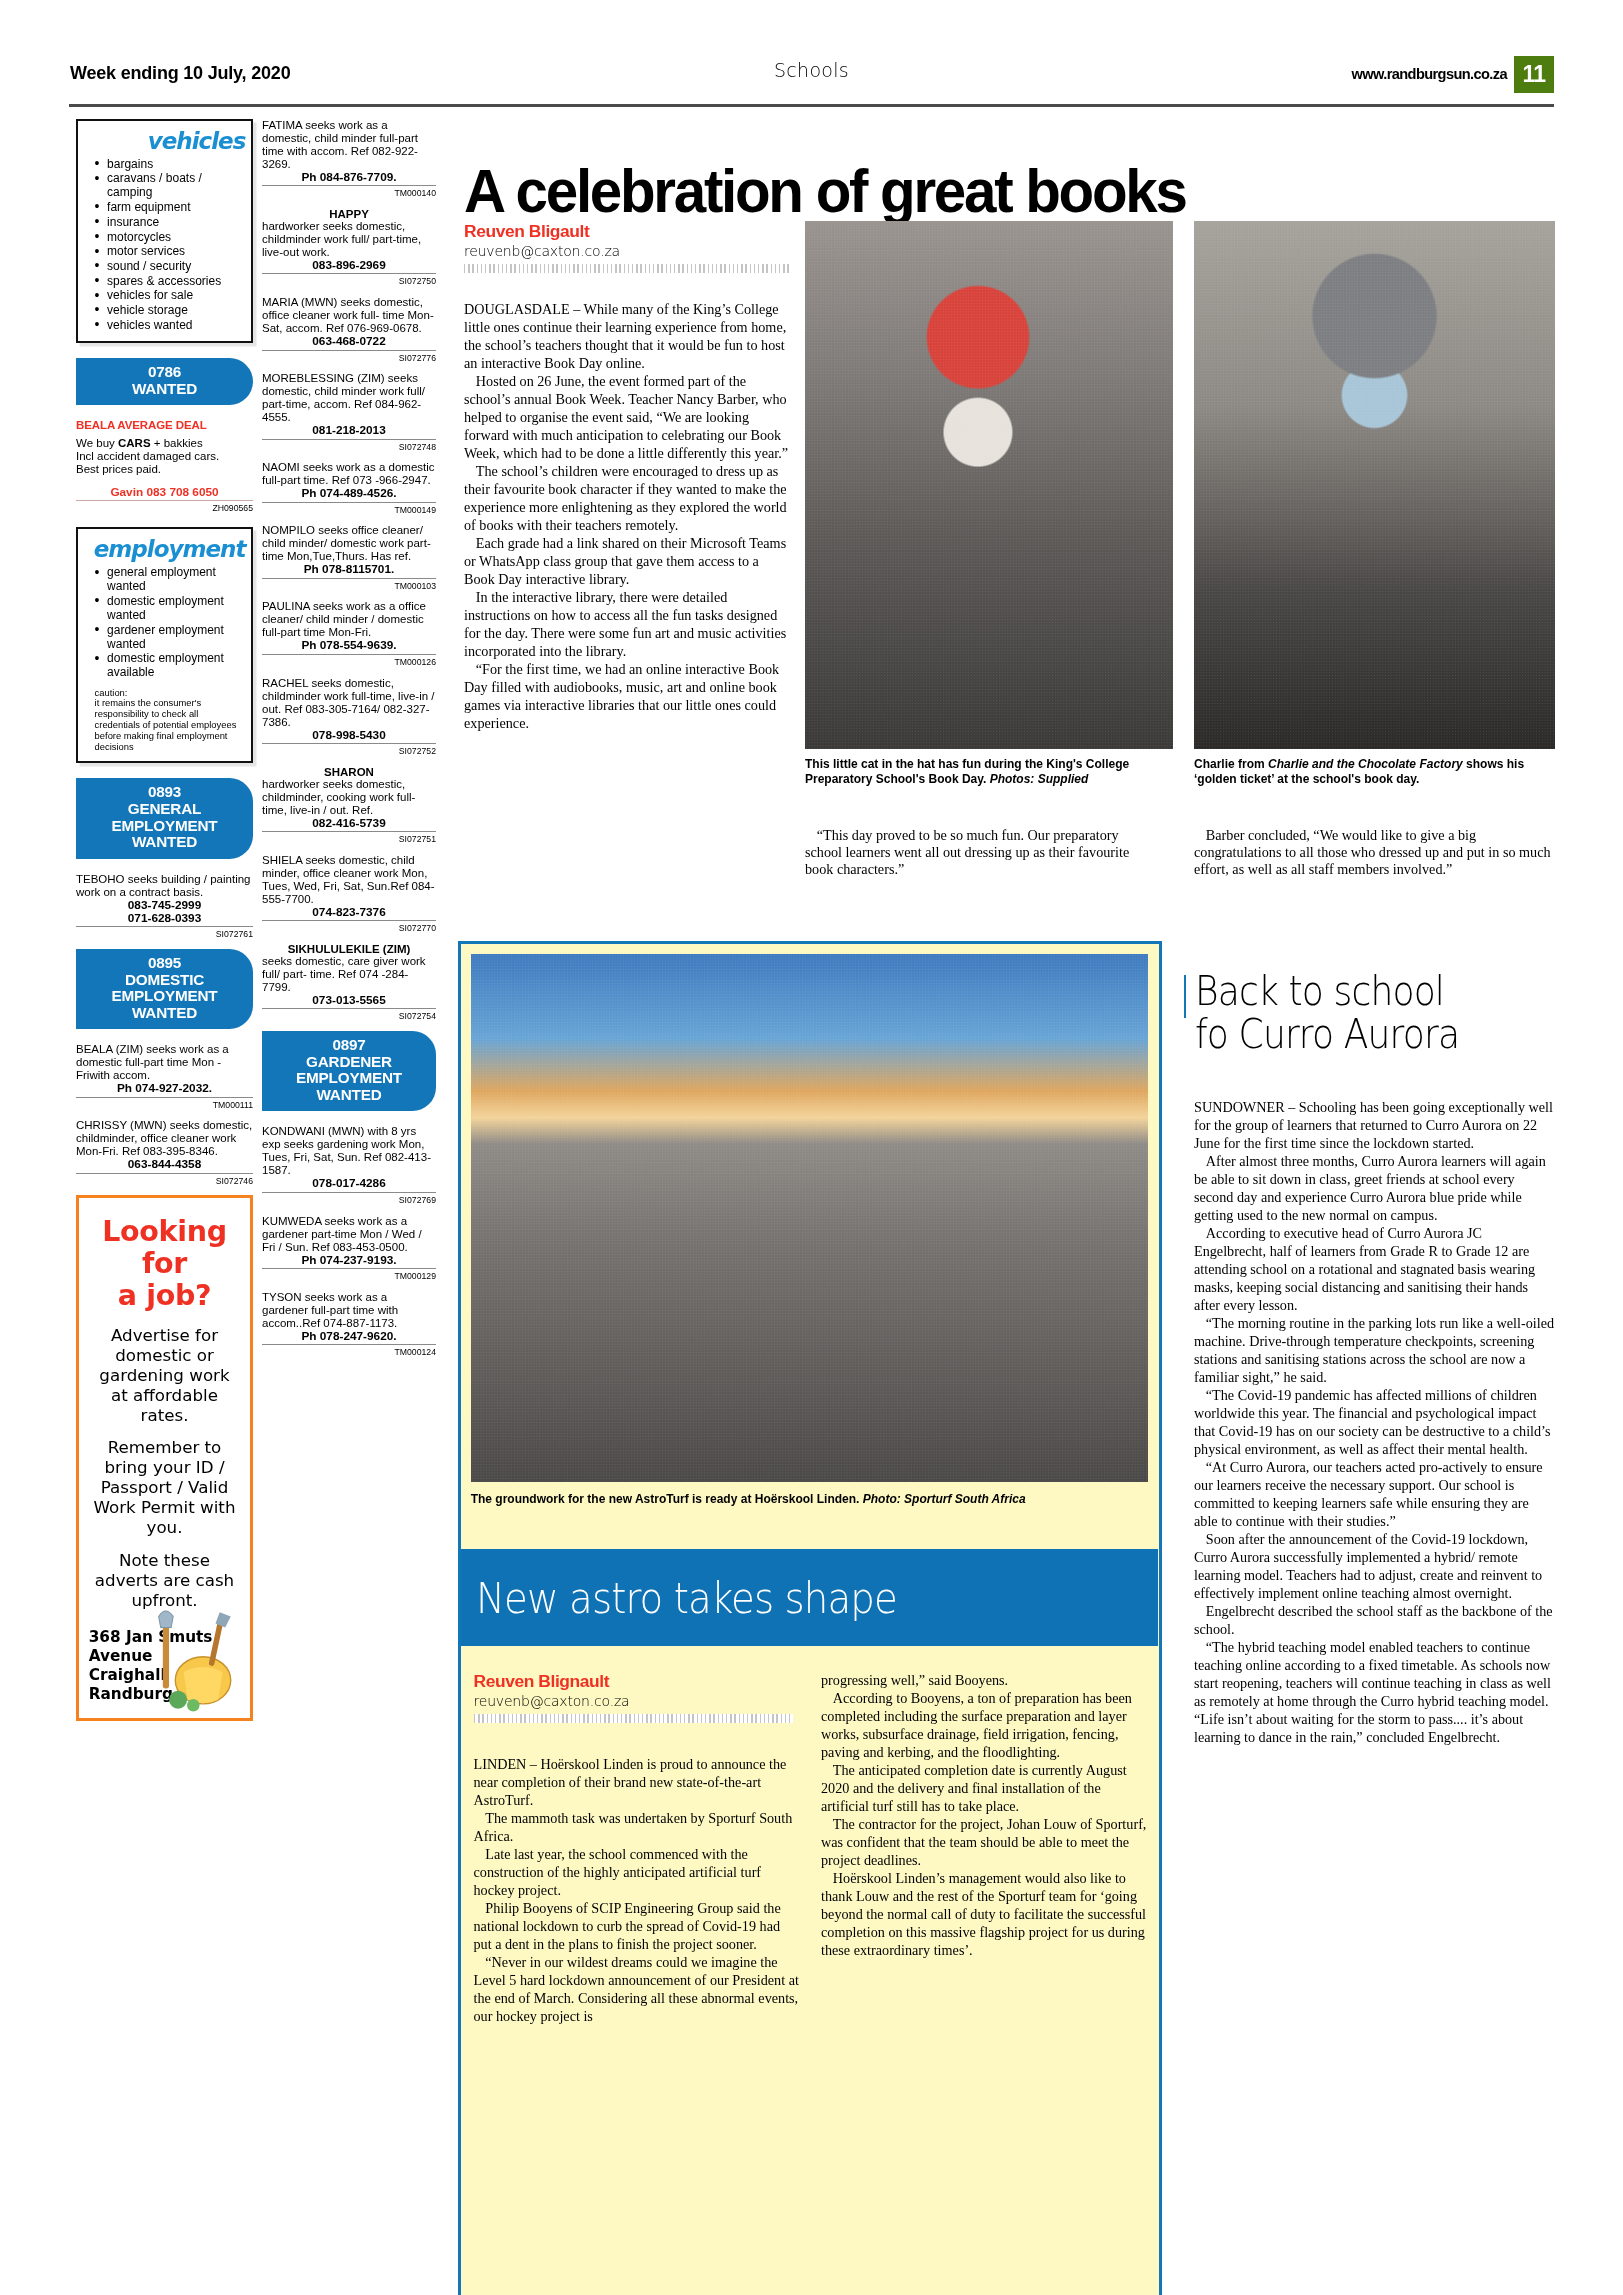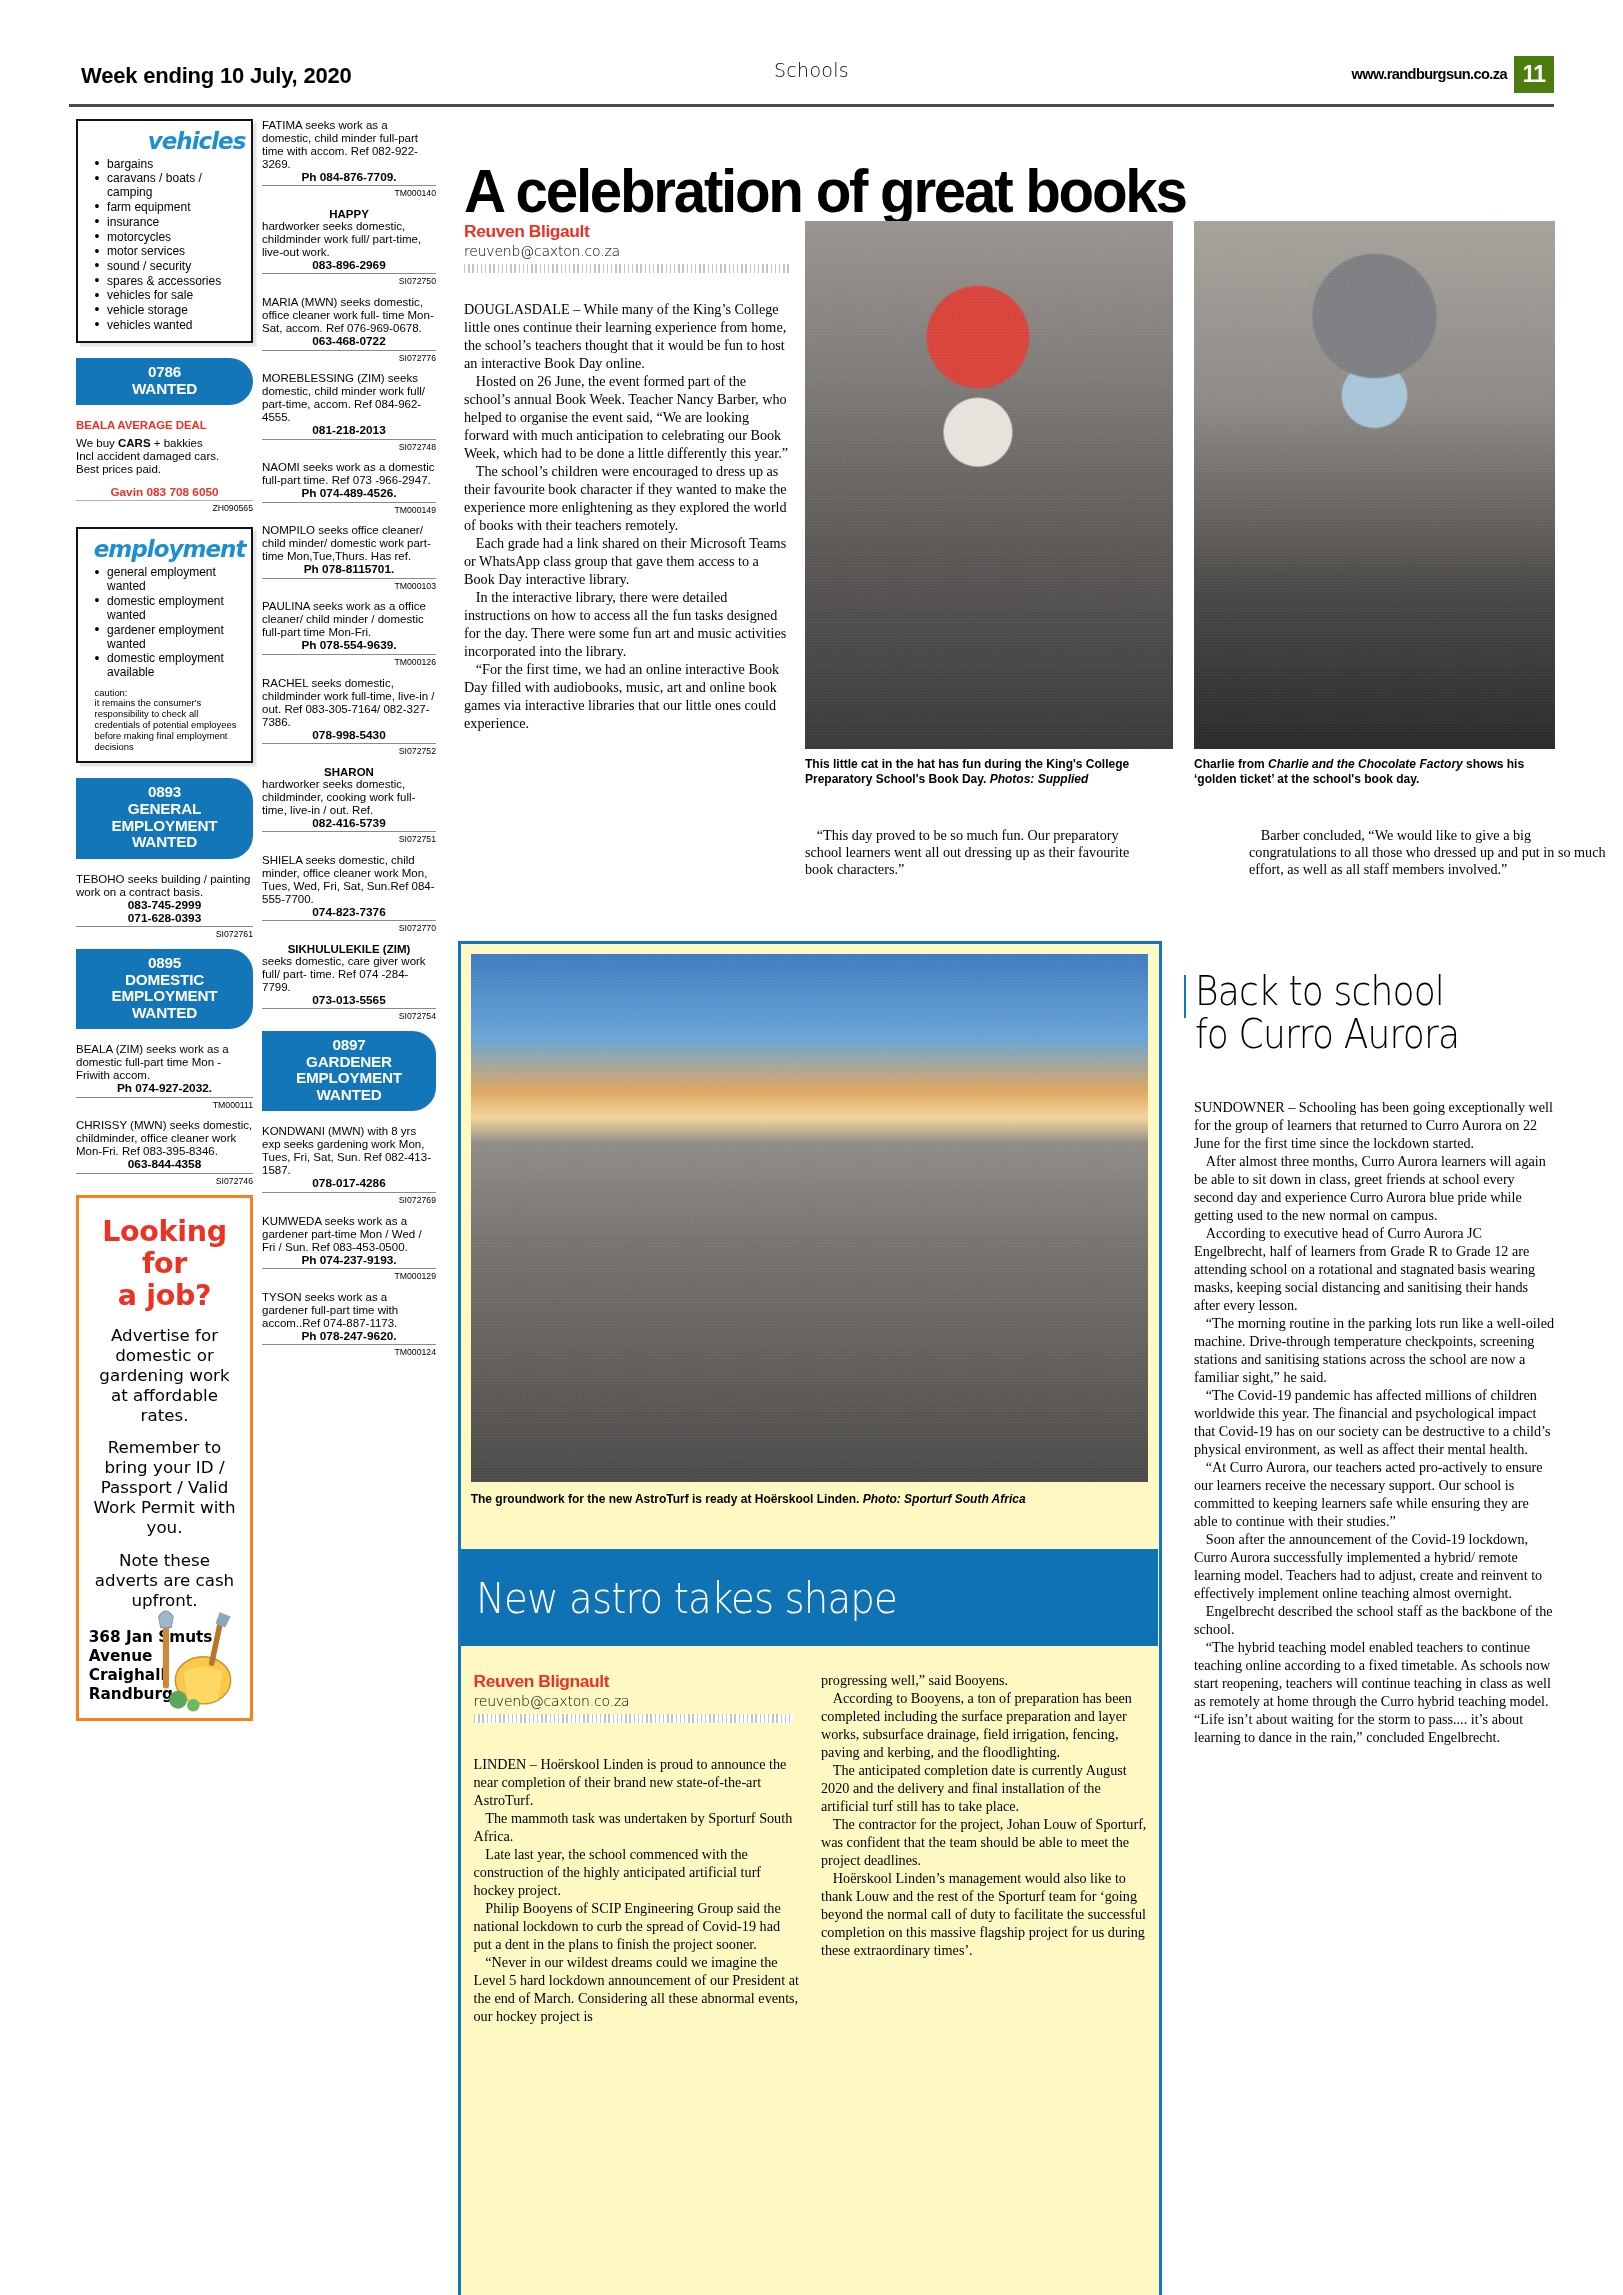--- a/index.html
+++ b/index.html
@@ -11,22 +11,22 @@
     color:#000;
     position:relative;
     overflow:hidden;
   }
 
   
   .page-header{
     position:absolute; left:69px; top:59px; width:1485px; height:49px;
   }
   .hdr-date{
-    position:absolute; left:12px; top:4.2px;
-    font-size:22px; font-weight:bold; letter-spacing:-0.2px;
+    position:absolute; left:1px; top:4.2px;
+    font-size:18px; font-weight:bold; letter-spacing:-0.2px;
   }
   .hdr-section{
     position:absolute; left:0; right:0; top:0; text-align:center;
     font-size:19px; font-weight:300; letter-spacing:0.3px;
     font-family:"DejaVu Sans", sans-serif;
   }
   .hdr-url{
     position:absolute; right:47px; top:7px;
     font-size:14.6px; font-weight:bold; letter-spacing:-0.6px;
   }
@@ -453,21 +453,21 @@
 </div>
 
 <div class="photo ph-charlie grain" style="left:1194px; top:221px; width:361px; height:528px;"></div>
 <div class="photo-caption" style="left:1194px; top:757px; width:361px;">
   <span>Charlie from </span><i>Charlie and the Chocolate Factory</i><span> shows his ‘golden ticket’ at the school's book day.</span>
 </div>
 
 <div class="cap-after" style="left:805px; top:827px; width:354px;">
   <p>“This day proved to be so much fun. Our preparatory school learners went all out dressing up as their favourite book characters.”</p>
 </div>
-<div class="cap-after" style="left:1249px; top:827px; width:361px;">
+<div class="cap-after" style="left:1194px; top:827px; width:361px;">
   <p>Barber concluded, “We would like to give a big congratulations to all those who dressed up and put in so much effort, as well as all staff members involved.”</p>
 </div>
 
 <div class="curro-rule"></div>
 <div class="sub-headline" style="left:1195px; top:970px; width:479px;">
   <span>Back to school</span><br>
   <span>fo Curro Aurora</span>
 </div>
 
 <div class="serif-col" style="position:absolute; left:1194px; top:1098px; width:361px;">

